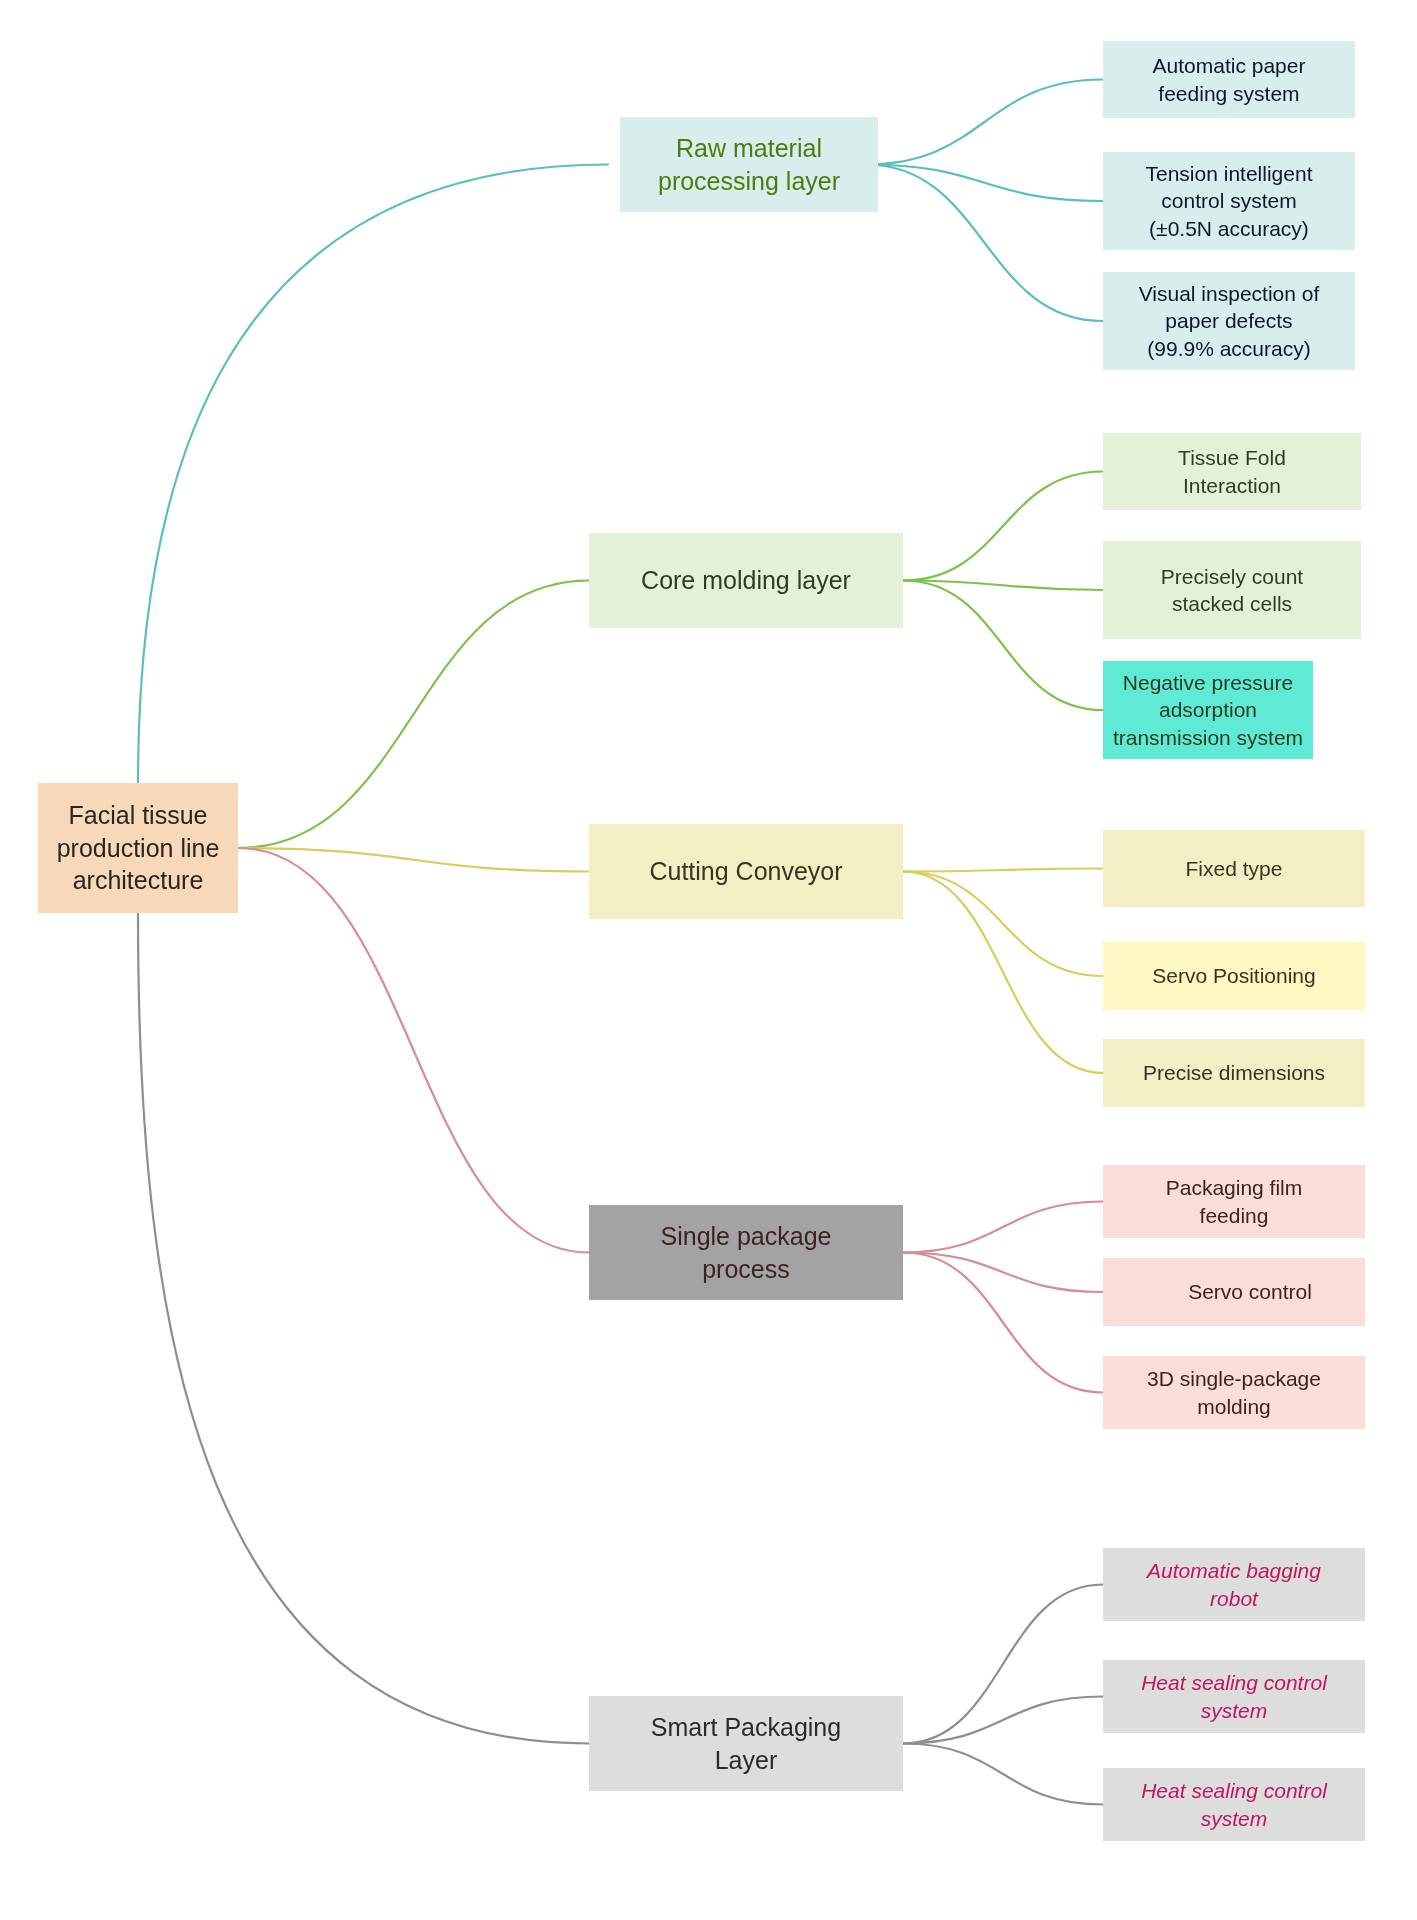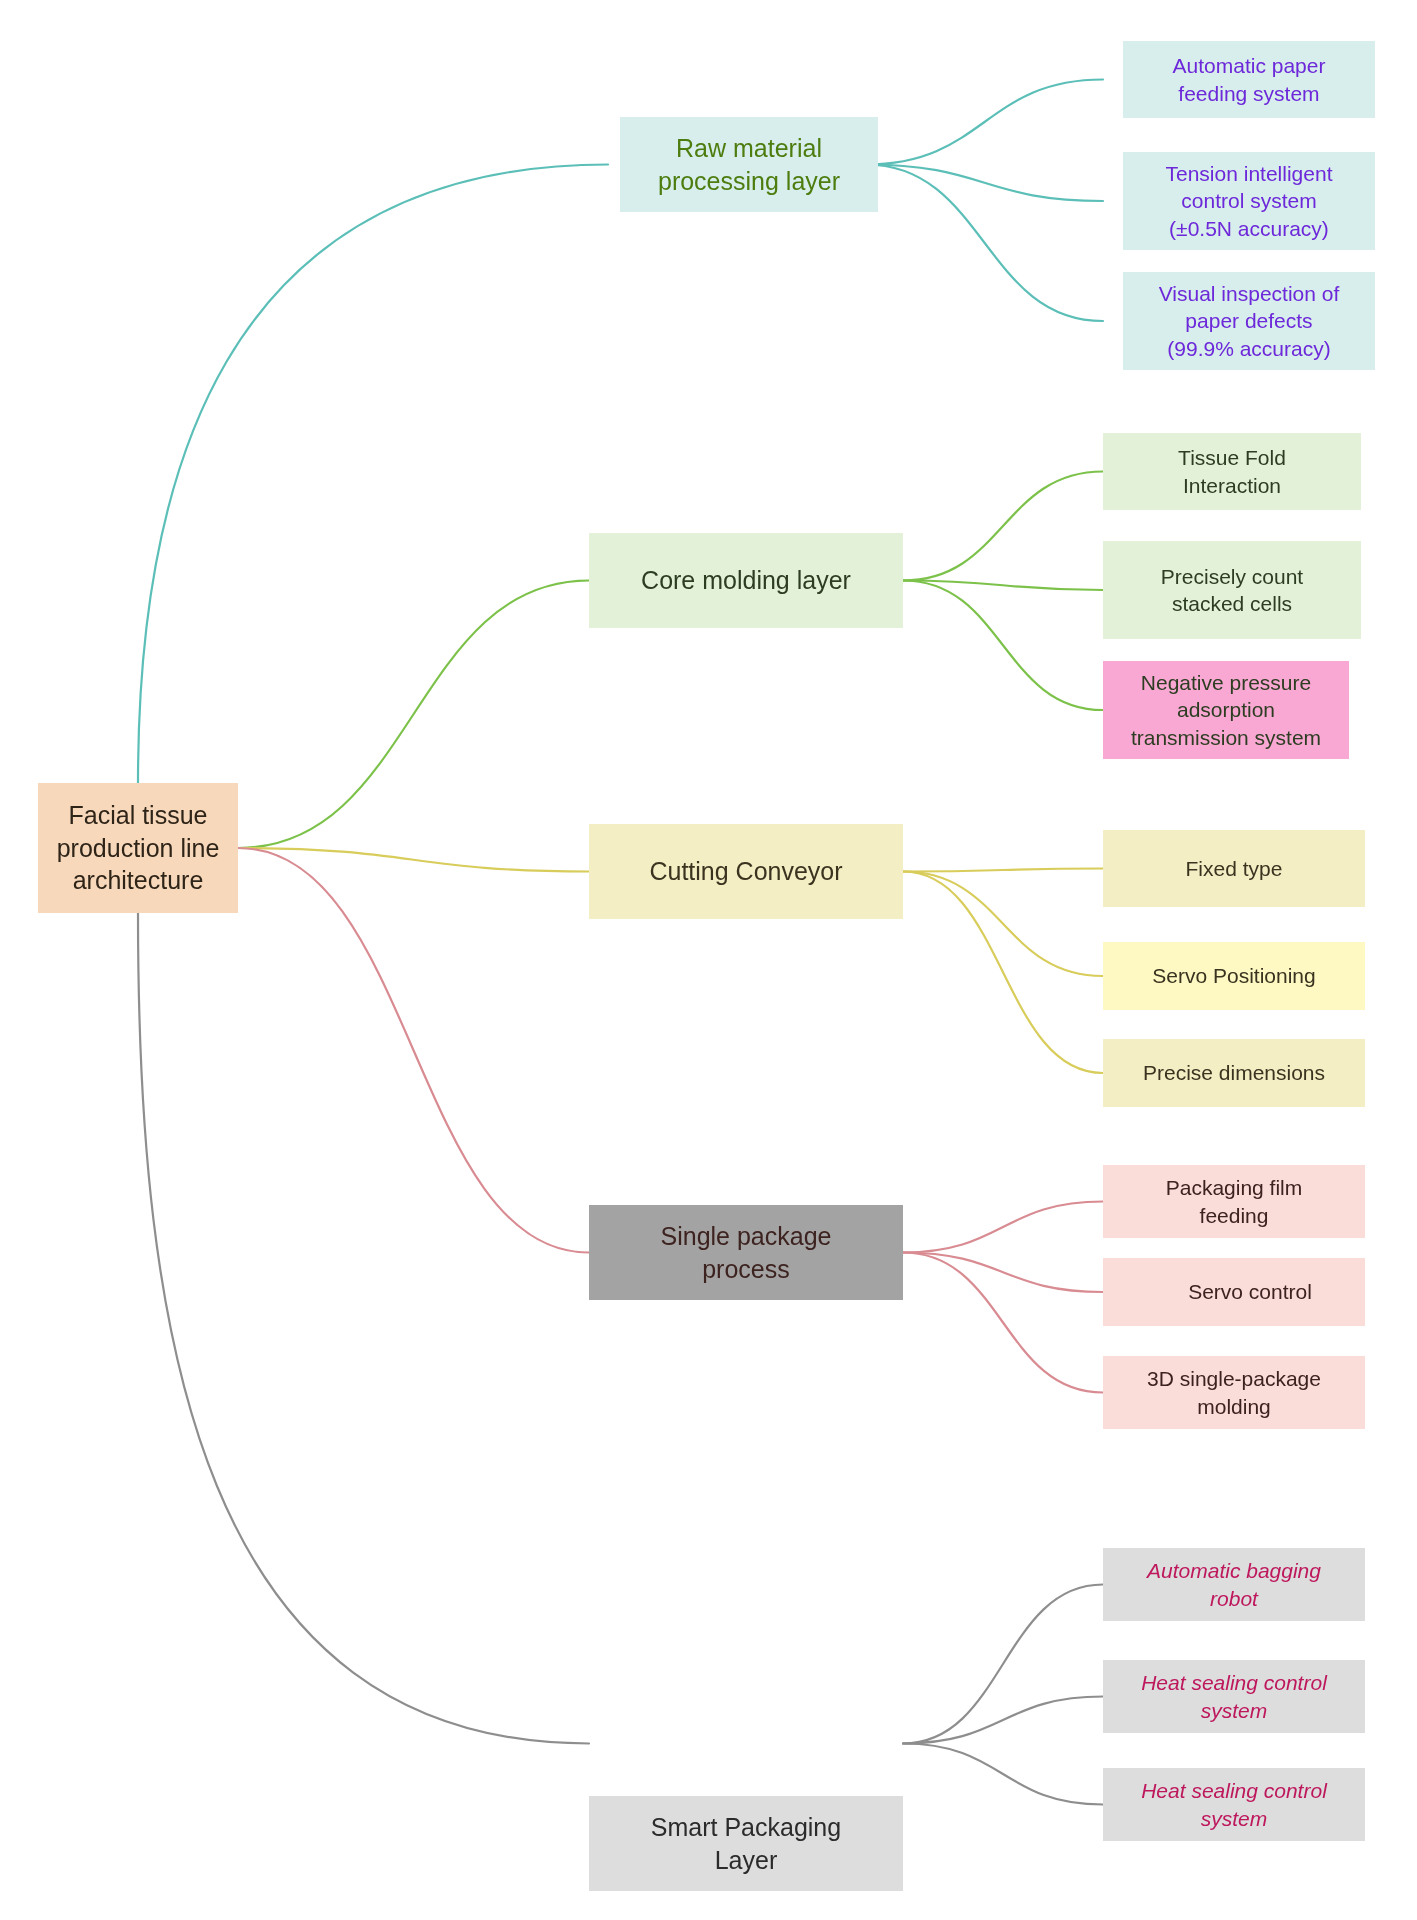--- a/index.html
+++ b/index.html
@@ -41,21 +41,21 @@
     font-size: 25px;
     color: #2f2418;
   }
   .node-branch {
     font-size: 25px;
   }
   .node-leaf {
     font-size: 21px;
   }
   .node-branch.c-teal  { color: #4d7c0f; margin-left: 12px; }
-  .node-leaf.c-teal    { color: #6d28d9; margin-left: 20px; }
+  .node-leaf.c-teal    { color: #0f172a; }
   .node-branch.c-green { color: #2d3d22; }
   .node-leaf.c-green   { color: #2d3d22; }
   .node-branch.c-yellow{ color: #3a3320; }
   .node-leaf.c-yellow  { color: #3a3320; }
   .node-branch.c-pink  { color: #3d2320; }
   .node-leaf.c-pink    { color: #3d2320; }
   .node-branch.c-gray  { color: #2b2b2b; }
   .node-leaf.c-gray    { color: #be185d; font-style: italic; }
 </style>
 </head>
@@ -96,35 +96,35 @@
 control system
 (±0.5N accuracy)</div>
       <div class="node node-leaf c-teal" style="left: 1103px; top: 272px; width: 252px; height: 98px; background: rgb(215, 238, 236);">Visual inspection of
 paper defects
 (99.9% accuracy)</div>
       <div class="node node-branch c-green" style="left: 589px; top: 533px; width: 314px; height: 95px; background: rgb(228, 241, 217);">Core molding layer</div>
       <div class="node node-leaf c-green" style="left: 1103px; top: 433px; width: 258px; height: 77px; background: rgb(228, 241, 217);">Tissue Fold
 Interaction</div>
       <div class="node node-leaf c-green" style="left: 1103px; top: 541px; width: 258px; height: 98px; background: rgb(228, 241, 217);">Precisely count
 stacked cells</div>
-      <div class="node node-leaf c-green" style="left: 1103px; top: 661px; width: 246px; height: 98px; background: #f9a8d4; padding-left: 8px;">Negative pressure
+      <div class="node node-leaf c-green" style="left: 1103px; top: 661px; width: 210px; height: 98px; background: #5eead4; padding-left: 8px;">Negative pressure
 adsorption
 transmission system</div>
       <div class="node node-branch c-yellow" style="left: 589px; top: 824px; width: 314px; height: 95px; background: rgb(244, 238, 196);">Cutting Conveyor</div>
       <div class="node node-leaf c-yellow" style="left: 1103px; top: 830px; width: 262px; height: 77px; background: rgb(244, 238, 196);">Fixed type</div>
       <div class="node node-leaf c-yellow" style="left: 1103px; top: 942px; width: 262px; height: 68px; background: #fef9c3;">Servo Positioning</div>
       <div class="node node-leaf c-yellow" style="left: 1103px; top: 1039px; width: 262px; height: 68px; background: rgb(244, 238, 196);">Precise dimensions</div>
       <div class="node node-branch c-pink" style="left: 589px; top: 1205px; width: 314px; height: 95px; background: #a3a3a3;">Single package
 process</div>
       <div class="node node-leaf c-pink" style="left: 1103px; top: 1165px; width: 262px; height: 73px; background: rgb(250, 220, 217);">Packaging film
 feeding</div>
       <div class="node node-leaf c-pink" style="left: 1103px; top: 1258px; width: 262px; height: 68px; background: rgb(250, 220, 217); padding-left: 40px;">Servo control</div>
       <div class="node node-leaf c-pink" style="left: 1103px; top: 1356px; width: 262px; height: 73px; background: rgb(250, 220, 217);">3D single-package
 molding</div>
-      <div class="node node-branch c-gray" style="left: 589px; top: 1796px; width: 314px; height: 95px; background: rgb(221, 221, 221);">Smart Packaging
+      <div class="node node-branch c-gray" style="left: 589px; top: 1696px; width: 314px; height: 95px; background: rgb(221, 221, 221);">Smart Packaging
 Layer</div>
       <div class="node node-leaf c-gray" style="left: 1103px; top: 1548px; width: 262px; height: 73px; background: rgb(221, 221, 221);">Automatic bagging
 robot</div>
       <div class="node node-leaf c-gray" style="left: 1103px; top: 1660px; width: 262px; height: 73px; background: rgb(221, 221, 221);">Heat sealing control
 system</div>
       <div class="node node-leaf c-gray" style="left: 1103px; top: 1768px; width: 262px; height: 73px; background: rgb(221, 221, 221);">Heat sealing control
 system</div>
     </div>
 </div>
 

